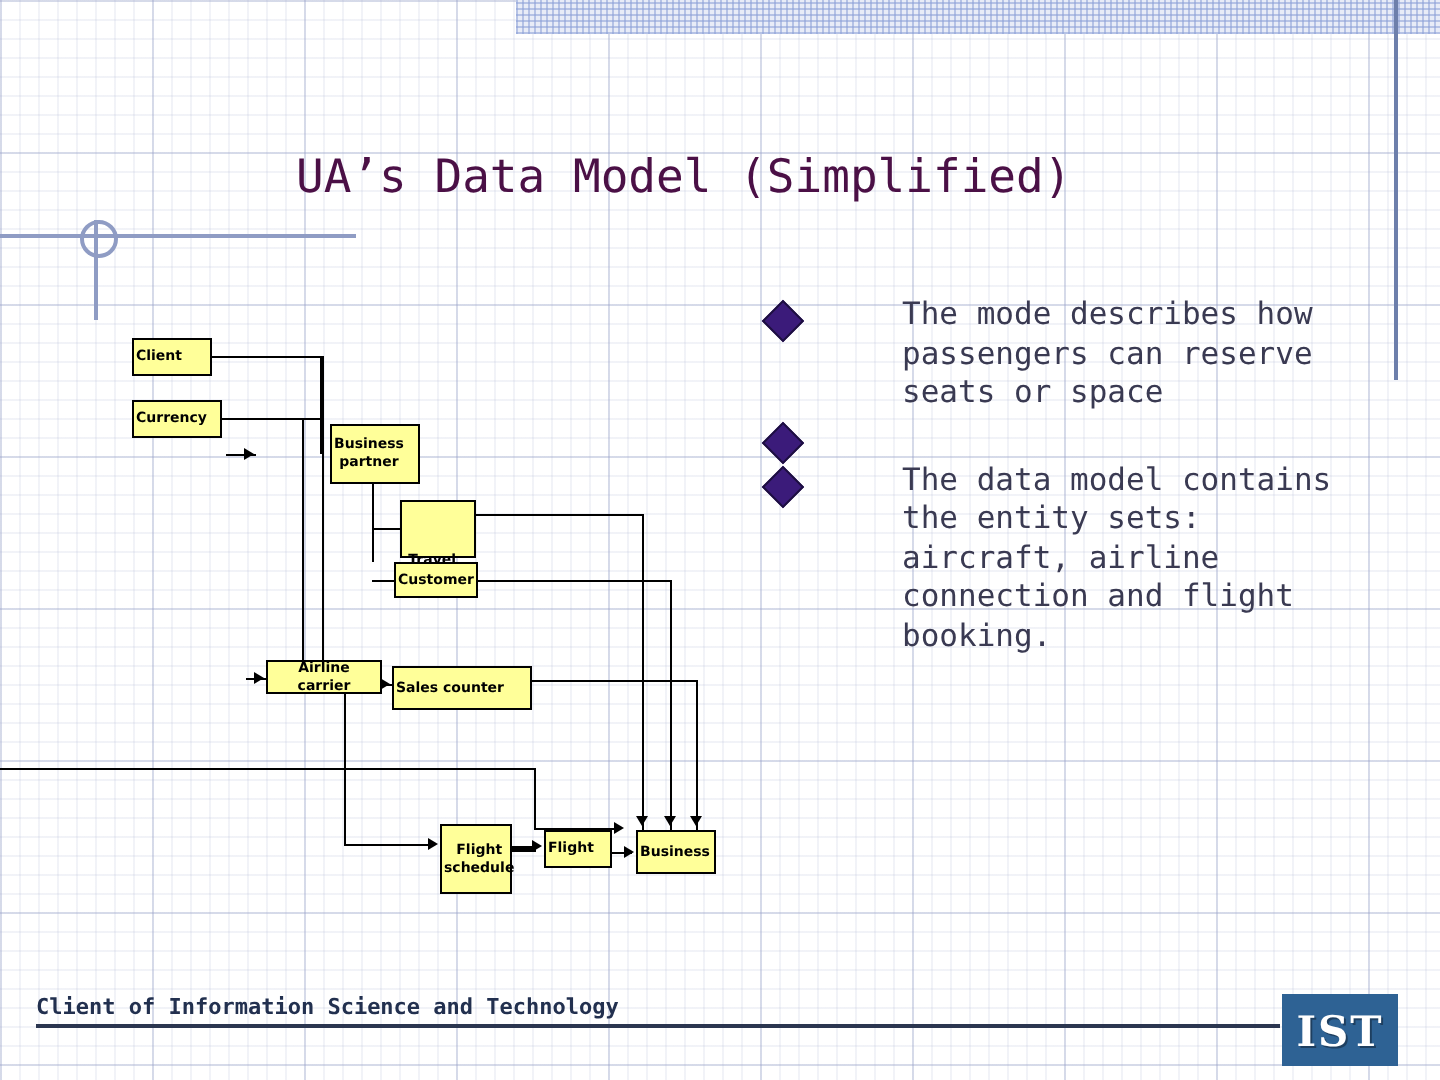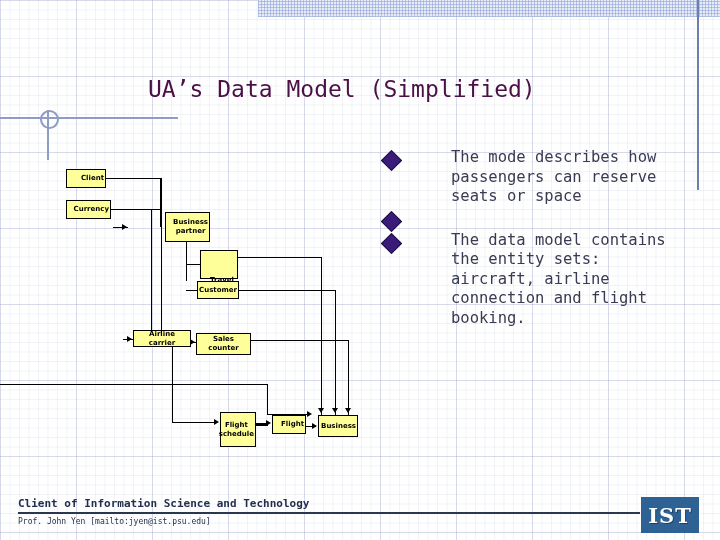--- a/index.html
+++ b/index.html
@@ -94,21 +94,21 @@
     white-space:pre-line;
     margin-left:44px;
   }
 
   
   #diagram{position:absolute;left:0;top:150px;width:380px;height:310px;}
   .node{
     position:absolute;background:#ffff99;border:1px solid #000000;
     font-family:"DejaVu Sans","Liberation Sans",sans-serif;
     font-size:7px;font-weight:bold;color:#000000;
-    display:flex;align-items:center;justify-content:flex-end;
+    display:flex;align-items:center;justify-content:flex-start;
     text-align:center;line-height:9px;box-sizing:border-box;
     padding:1px;
   }
   .wire{position:absolute;background:#000000;}
   .ah{position:absolute;width:0;height:0;}
   .ah-r{border-top:3px solid transparent;border-bottom:3px solid transparent;border-left:5px solid #000;}
   .ah-d{border-left:3px solid transparent;border-right:3px solid transparent;border-top:5px solid #000;}
 
   
   .foot-title{
@@ -241,35 +241,34 @@
     <div class="node" style="left:200px;top:100px;width:38px;height:29px;">
       <span style="white-space:pre-line;margin-top:40px;">Travel
 agency</span>
     </div>
     <div class="node" style="left:197px;top:131px;width:42px;height:18px;">
       <span>Customer</span>
     </div>
     <div class="node" style="left:133px;top:180px;width:58px;height:17px;">
       <span>Airline carrier</span>
     </div>
-    <div class="node" style="left:196px;top:183px;width:55px;height:22px;">
+    <div class="node" style="left:196px;top:183px;width:70px;height:22px;">
       <span>Sales counter</span>
     </div>
     <div class="node" style="left:220px;top:262px;width:36px;height:35px;">
       <span style="white-space:pre-line;">Flight
 schedule</span>
     </div>
     <div class="node" style="left:272px;top:265px;width:34px;height:19px;">
       <span>Flight</span>
     </div>
     <div class="node" style="left:318px;top:265px;width:40px;height:22px;">
       <span>Business</span>
     </div>
   </div>
 
   <div class="foot-title">Client of Information Science and Technology</div>
   <div class="foot-rule"></div>
-  <div class="foot-sub">Prof. John Yen [mailto:jyen@ist.psu.edu]</div>
   <div class="ist-logo">
     <span class="ist-txt">IST</span>
   </div>
 
 </div>
 
 </body></html>

